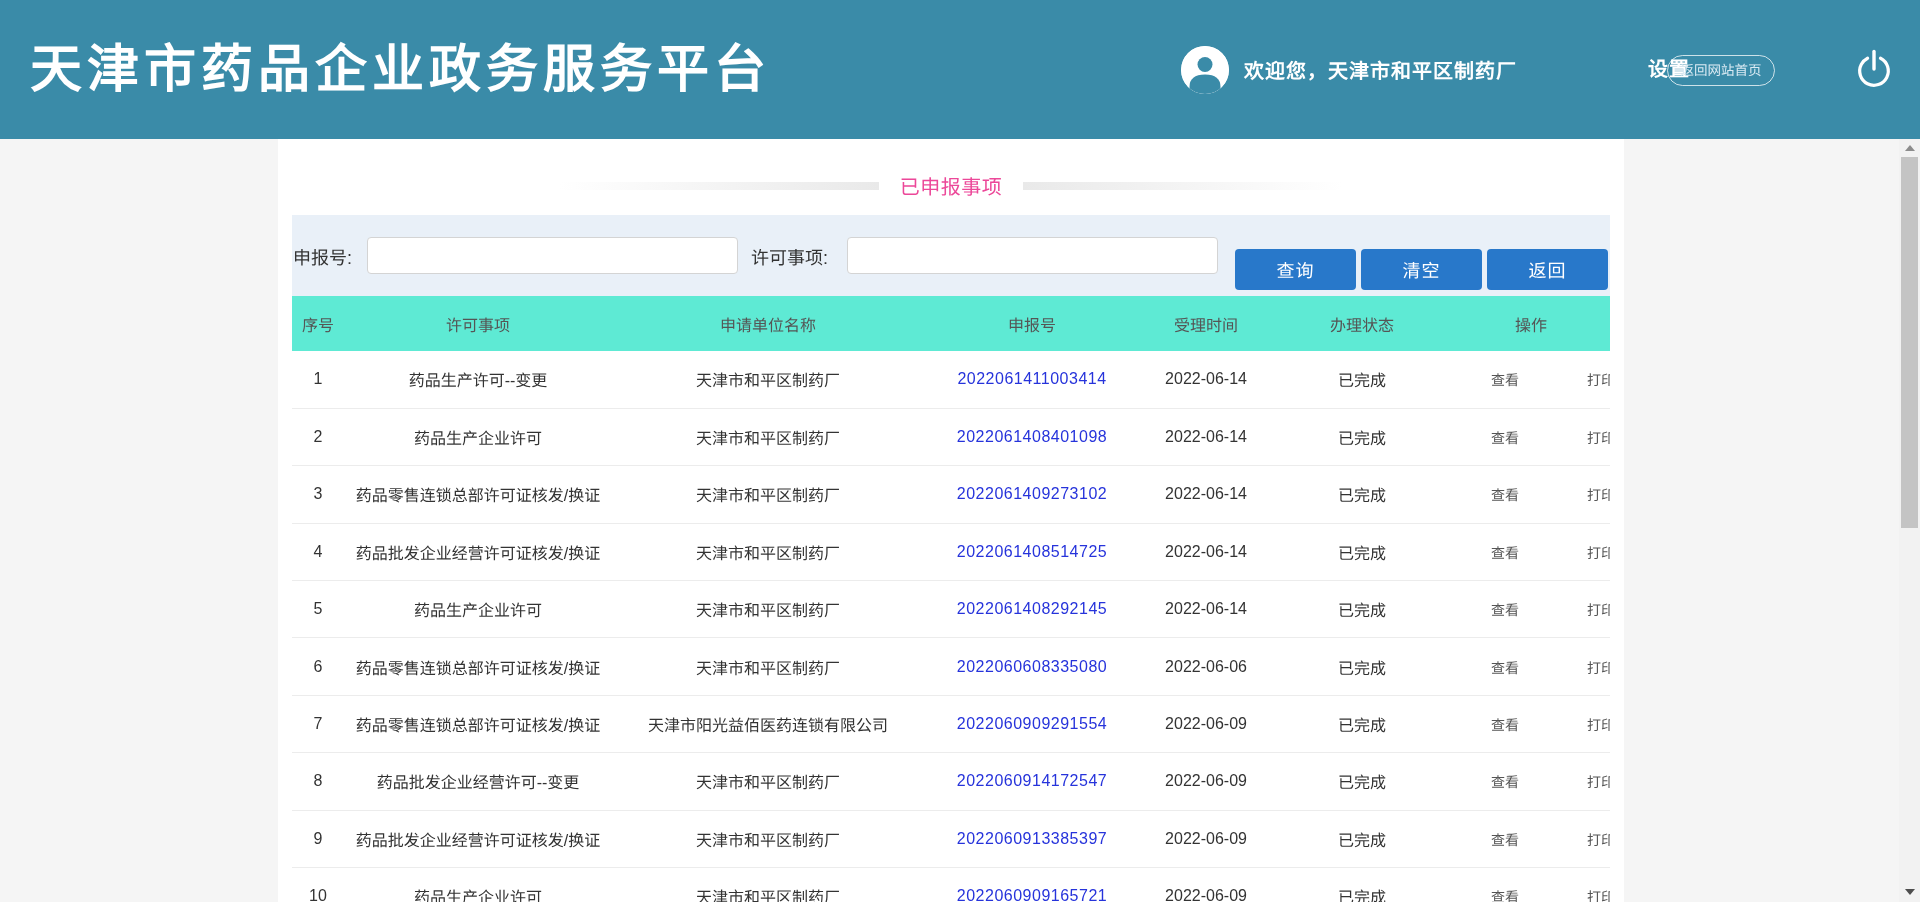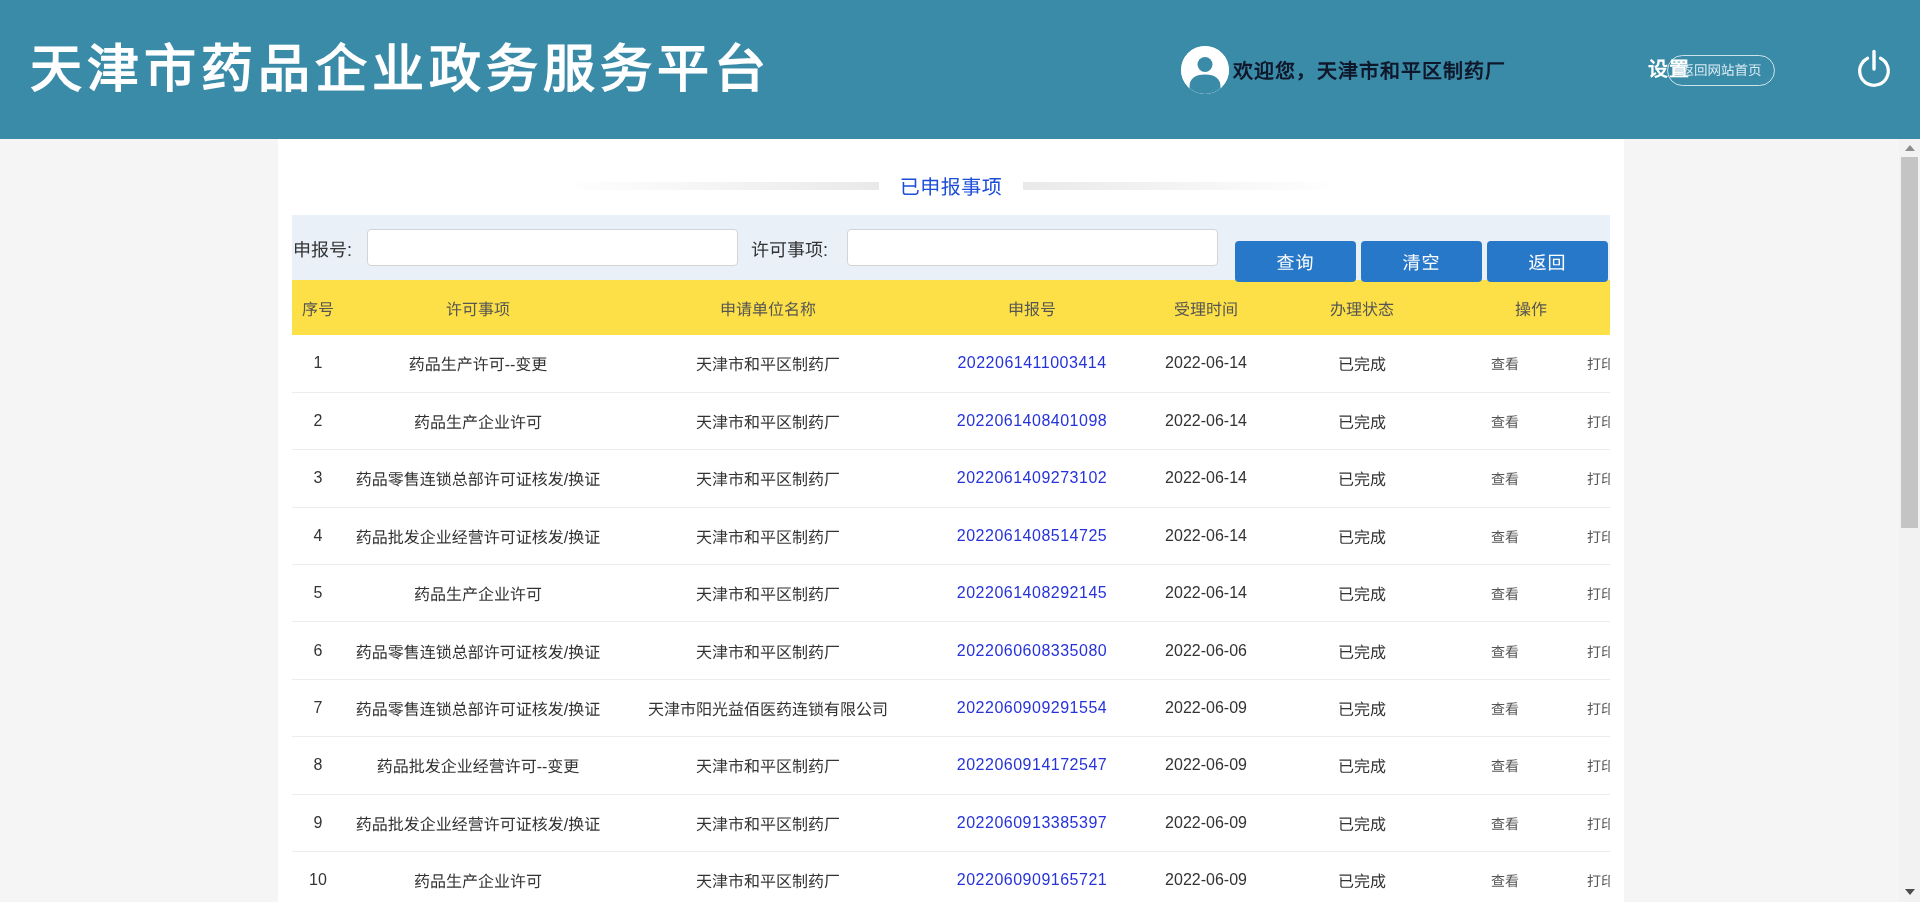--- a/index.html
+++ b/index.html
@@ -42,22 +42,22 @@
     width: 48px;
     height: 48px;
     border-radius: 50%;
     background: #ffffff;
     display: flex;
     align-items: center;
     justify-content: center;
     overflow: hidden;
   }
   .welcome-text {
-    margin-left: 4px;
-    color: #0f172a;
+    margin-left: 15px;
+    color: #ffffff;
     font-size: 20px;
     font-weight: 600;
     letter-spacing: 1px;
     white-space: nowrap;
   }
   .settings-link {
     position: absolute;
     left: 1648px;
     top: 0;
     height: 180px;
@@ -126,29 +126,29 @@
   .title-line.left {
     background: linear-gradient(to right, rgba(236,236,236,0), #e9e9e9);
     margin-right: 21px;
   }
   .title-line.right {
     background: linear-gradient(to left, rgba(236,236,236,0), #e9e9e9);
     margin-left: 21px;
   }
   .page-title {
     font-size: 20px;
-    color: #1d4ed8;
+    color: #ec4899;
     letter-spacing: 0.5px;
     white-space: nowrap;
     text-align: center;
   }
 
   
   .search-panel {
-    height: 65px;
+    height: 81px;
     background: #e9f0f8;
     display: flex;
     align-items: center;
   }
   .search-label {
     font-size: 18px;
     color: #333333;
     white-space: nowrap;
   }
   .search-label.first { margin-left: 1px; }
@@ -188,21 +188,21 @@
   }
 
   
   .data-table {
     width: 100%;
     border-collapse: collapse;
     table-layout: fixed;
   }
   .data-table th {
     height: 55px;
-    background: #fde047;
+    background: #5eead4;
     color: #555555;
     font-size: 16px;
     font-weight: 400;
     text-align: center;
     white-space: nowrap;
   }
   .data-table td {
     height: 57.4px;
     border-bottom: 1px solid #ececec;
     color: #333333;

